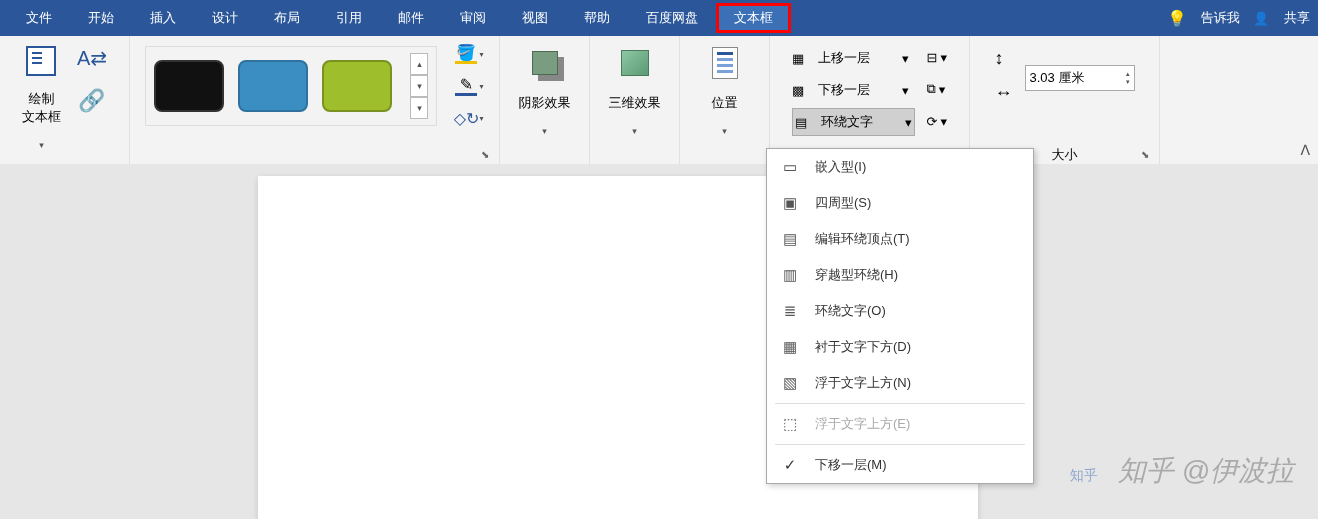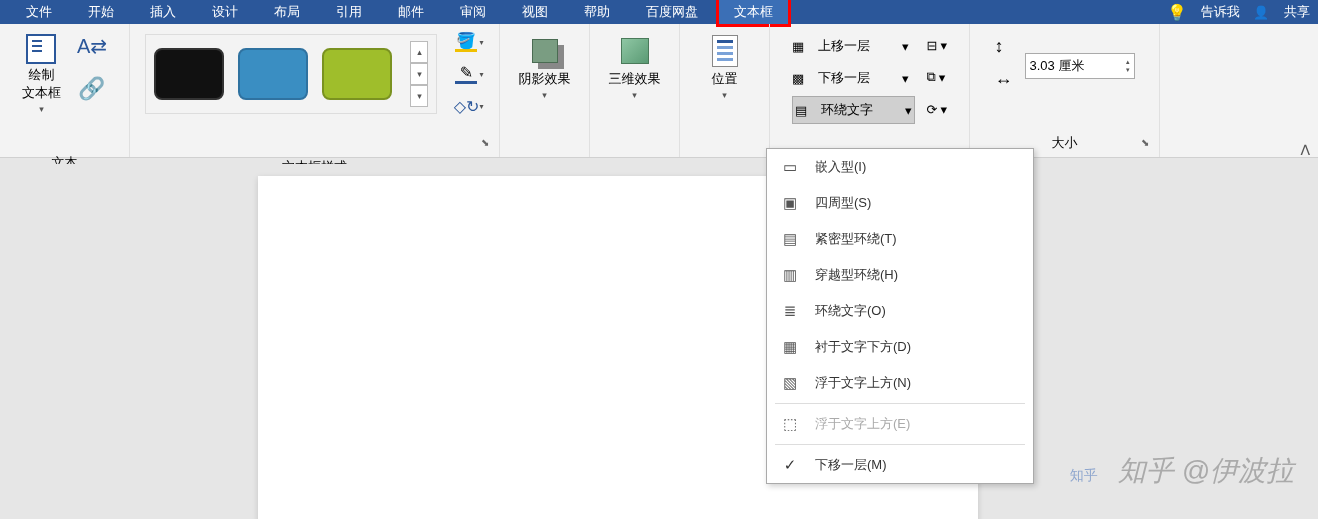--- a/index.html
+++ b/index.html
@@ -1,31 +1,31 @@
 <!DOCTYPE html>
 <html><head>
   <meta charset="utf-8">
   <style>
     * { margin: 0; padding: 0; box-sizing: border-box; }
     body { font-family: "Microsoft YaHei", "SimSun", sans-serif; font-size: 13px; background: #e6e6e6; width: 1318px; height: 519px; overflow: hidden; position: relative; }
-    .tab-bar { background: #2b579a; height: 24px; display: flex; align-items: center; color: #fff; padding: 0 8px; }
+    .tab-bar { background: #2b579a; height: 36px; display: flex; align-items: center; color: #fff; padding: 0 8px; }
     .tab-item { padding: 0 18px; height: 30px; display: flex; align-items: center; cursor: pointer; }
     .tab-item.active { background: #3b6fb6; border: 3px solid #ff0000; padding: 0 15px; }
     .tab-right { margin-left: auto; display: flex; align-items: center; gap: 14px; }
     .tab-right .bulb { font-size: 16px; }
     .ribbon { background: #f3f3f3; height: 134px; display: flex; border-bottom: 1px solid #d0d0d0; }
     .ribbon-group { padding: 6px 10px 2px 10px; border-right: 1px solid #e0e0e0; display: flex; flex-direction: column; align-items: center; justify-content: space-between; position: relative; }
     .ribbon-group-label { font-size: 13px; color: #000000; padding-bottom: 4px; margin-top: 40px; }
     .dialog-launcher { position: absolute; bottom: 6px; right: 4px; width: 14px; height: 14px; font-size: 10px; color: #666; }
     .text-group { width: 130px; }
     .text-group .row1 { display: flex; gap: 16px; align-items: flex-start; justify-content: center; margin-top: 4px;}
     .draw-box-icon { width: 30px; height: 30px; border: 2px solid #2b579a; position: relative; background: #fff; }
     .draw-box-icon .lines { position: absolute; left: 4px; top: 4px; right: 12px; height: 2px; background: #2b579a; box-shadow: 0 5px 0 #2b579a, 0 10px 0 #2b579a; }
     .link-icon { font-size: 22px; color: #2b579a; }
-    .btn-col { display: flex; flex-direction: column; align-items: center; gap: 2px; font-size: 13px; }
+    .btn-col { display: flex; flex-direction: column; align-items: center; gap: 14px; font-size: 13px; }
     .btn-col .caret { font-size: 9px; color: #555; }
     .styles-group { width: 370px; }
     .styles-row { display: flex; align-items: center; gap: 8px; }
     .styles-scroll { display: flex; gap: 14px; align-items: center; background: #f3f3f3; padding: 6px 8px; border: 1px solid #ddd; }
     .swatch { width: 70px; height: 52px; border-radius: 8px; border: 2px solid #888; cursor: pointer; }
     .swatch.black { background: #111; border-color: #333; }
     .swatch.blue { background: #3a8ec2; border-color: #2f72a0; }
     .swatch.green { background: #9fbe2b; border-color: #7a9220; }
     .gallery-nav { display: flex; flex-direction: column; margin-left: 4px; }
     .gnav { width: 18px; height: 22px; border: 1px solid #bbb; background: #fff; font-size: 9px; color: #555; display:flex;align-items:center;justify-content:center; }
@@ -241,21 +241,21 @@
   <div class="dd-item">
       <span class="ddico">▭</span>
       <span>嵌入型(I)</span>
     </div>
   <div class="dd-item">
       <span class="ddico">▣</span>
       <span>四周型(S)</span>
     </div>
   <div class="dd-item">
       <span class="ddico">▤</span>
-      <span>紧密型环绕(T)</span>
+      <span>编辑环绕顶点(T)</span>
     </div>
   <div class="dd-item">
       <span class="ddico">▥</span>
       <span>穿越型环绕(H)</span>
     </div>
   <div class="dd-item">
       <span class="ddico">≣</span>
       <span>环绕文字(O)</span>
     </div>
   <div class="dd-item">

